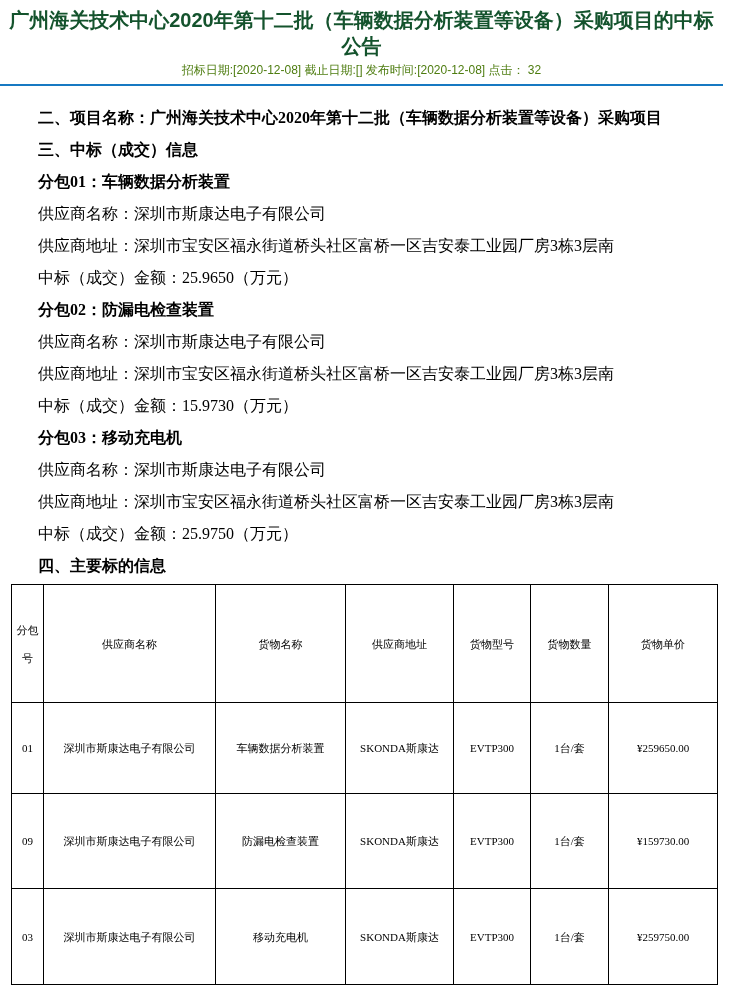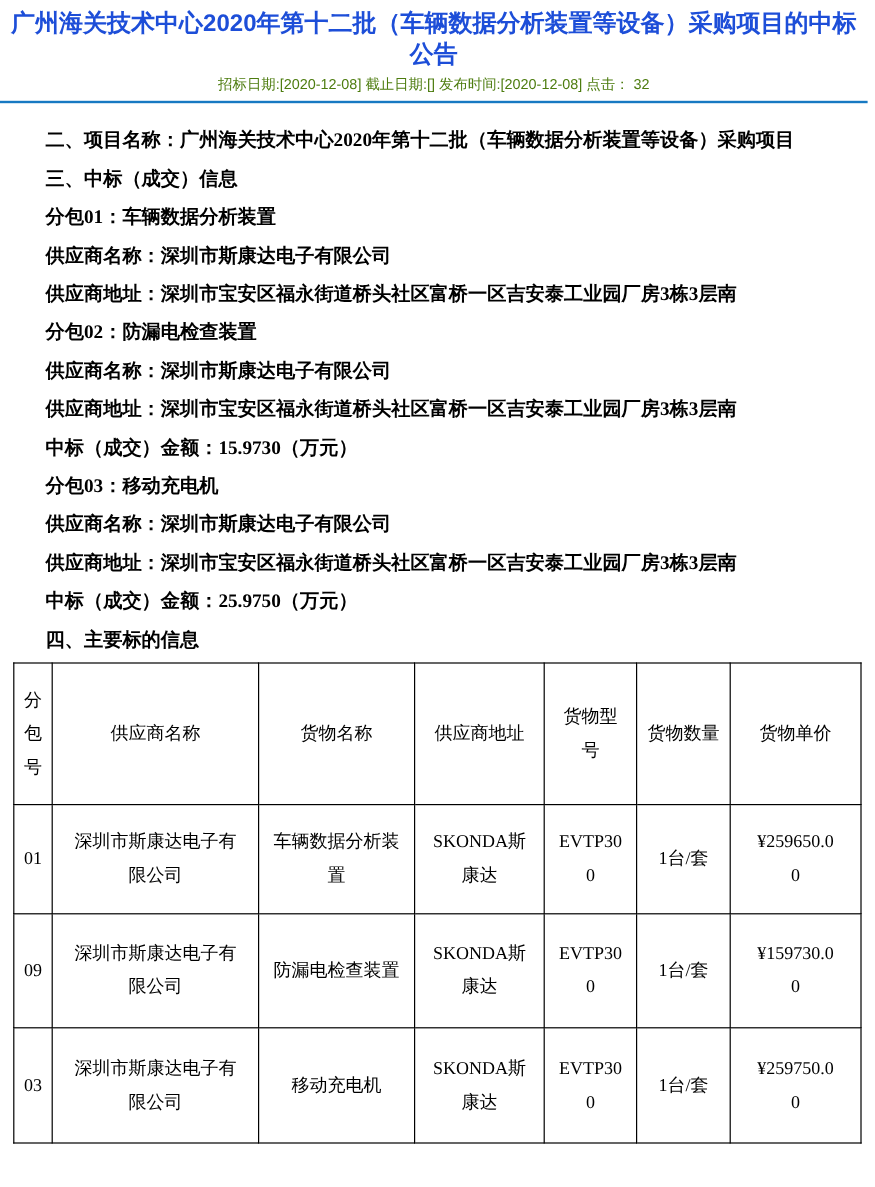--- a/index.html
+++ b/index.html
@@ -12,54 +12,53 @@
   .hdr{
     padding-top:5px;
     border-bottom:2px solid #1779c2;
     margin-right:6px;
   }
   .hdr h1{
     margin:2px 0 0 0;
     text-align:center;
     font-size:20px;line-height:26px;
     font-family:"Liberation Sans","DejaVu Sans",sans-serif;
-    font-weight:700;color:#1d4ed8;
+    font-weight:700;color:#14532d;
   }
   .hdr .meta{
     text-align:center;
     font-size:12px;line-height:16px;
     color:#4d7c0f;
     font-family:"Liberation Sans","DejaVu Sans",sans-serif;
     padding:3px 0 6px 0;
   }
   
   .content{
     margin-top:16px;
     padding-left:38px;
   }
   .content p{
     margin:0;
     font-size:16px;
     line-height:32px;
     white-space:nowrap;
-    font-weight:bold;
   }
   .content p.b{font-weight:700;}
   
   table.items{
     border-collapse:collapse;
     table-layout:fixed;
     width:706px;
     margin:2px 0 0 11px;
   }
   table.items th,table.items td{
     border:1px solid #000;
     text-align:center;
     vertical-align:middle;
-    font-size:15px;
+    font-size:11px;
     line-height:28px;
     font-weight:400;
     word-break:break-word;
   }
   tr.hr{height:118px;}
   tr.r1{height:91px;}
   tr.r2{height:95px;}
   tr.r3{height:96px;}
   .c1{padding:0 2px;}
   .c2{padding:0 15px;}
@@ -81,20 +80,21 @@
 
   <div class="content">
 
     <p class="b">二、项目名称：广州海关技术中心2020年第十二批（车辆数据分析装置等设备）采购项目</p>
     <p class="b">三、中标（成交）信息</p>
 
     <div>
       <p class="b">分包01：车辆数据分析装置</p>
       <p>供应商名称：深圳市斯康达电子有限公司</p>
       <p>供应商地址：深圳市宝安区福永街道桥头社区富桥一区吉安泰工业园厂房3栋3层南</p>
+      <p>中标（成交）金额：25.9650（万元）</p>
     </div>
 
     <div>
       <p class="b">分包02：防漏电检查装置</p>
       <p>供应商名称：深圳市斯康达电子有限公司</p>
       <p>供应商地址：深圳市宝安区福永街道桥头社区富桥一区吉安泰工业园厂房3栋3层南</p>
       <p>中标（成交）金额：15.9730（万元）</p>
     </div>
 
     <div>

